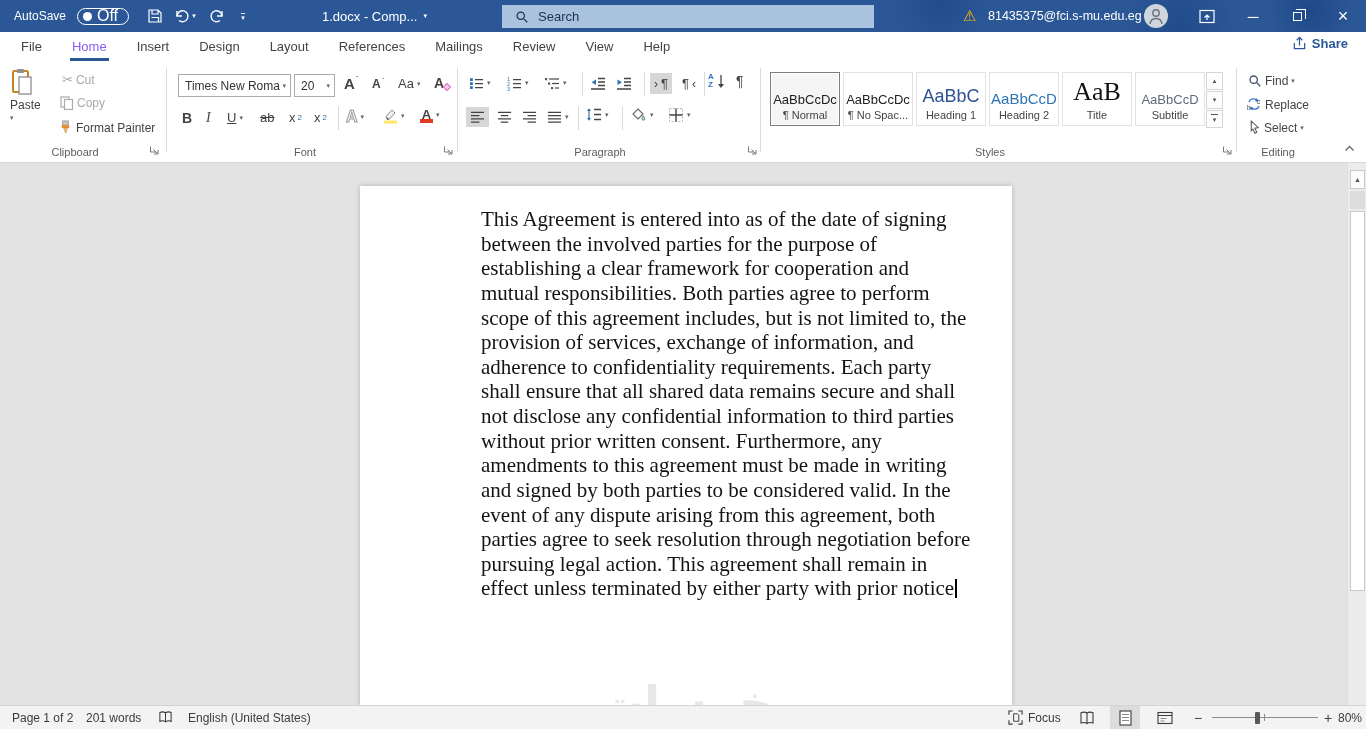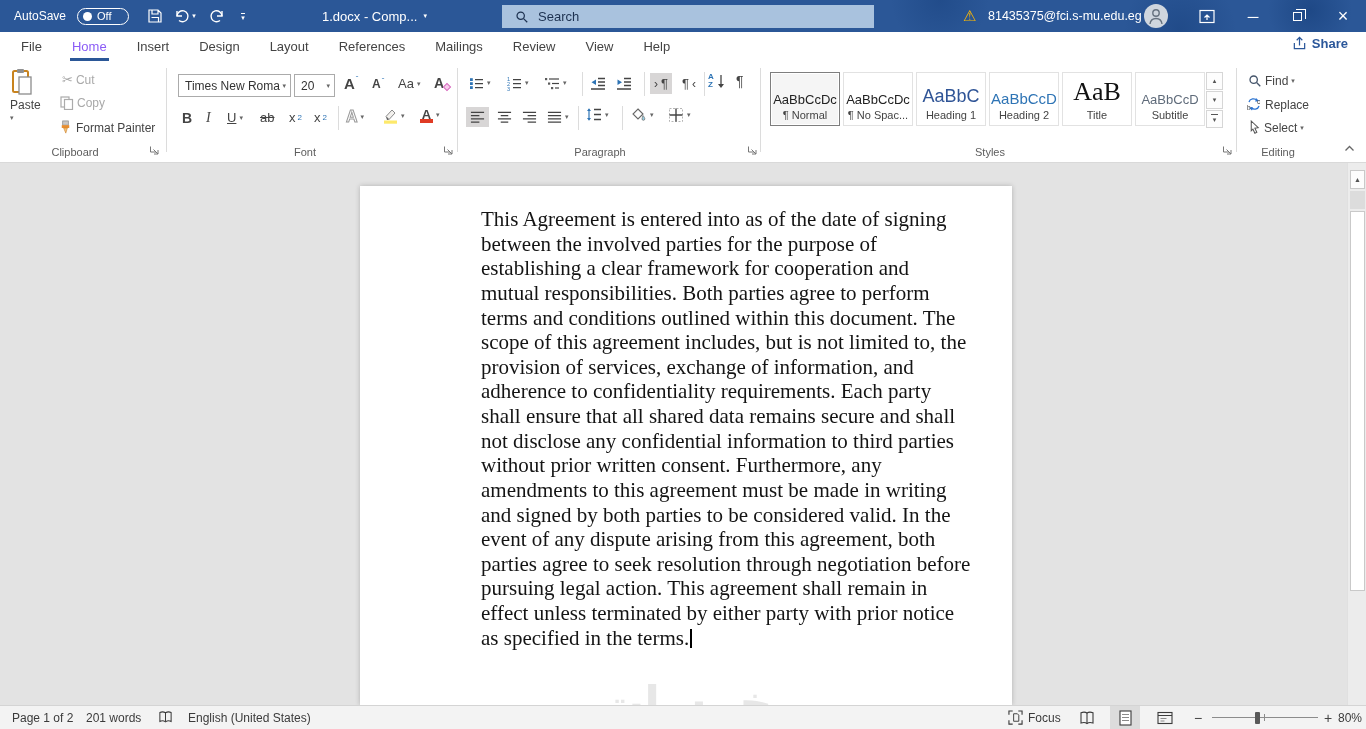--- a/index.html
+++ b/index.html
@@ -9,21 +9,21 @@
   
   .titlebar { position:absolute; left:0; top:0; width:1366px; height:32px; background:#2b5797;
     background-image:radial-gradient(circle 60px at 1310px 10px, rgba(20,60,120,.55), transparent 70%),
                      radial-gradient(circle 80px at 1180px 30px, rgba(20,60,120,.45), transparent 70%),
                      radial-gradient(circle 70px at 940px 0px, rgba(20,60,120,.4), transparent 70%); }
   .tb-item { position:absolute; top:0; height:32px; display:flex; align-items:center; color:#fff; }
   .autosave-label { left:14px; font-size:12px; }
   .autosave-toggle { left:77px; }
   .pill { width:52px; height:17px; border:1px solid #fff; border-radius:9px; display:flex; align-items:center; padding:0 5px; gap:5px; }
   .pill .knob { width:9px; height:9px; border-radius:50%; background:#fff; }
-  .pill .state { font-size:11px; color:#fff; }
+  .pill .state { font-size:16px; color:#fff; }
   .tb-icon { position:absolute; top:0; height:32px; display:flex; align-items:center; justify-content:center; width:26px; }
   .chev-w { color:#fff; font-size:7px; }
   .qat-more { border-top:1.5px solid #fff; padding-top:1px; font-size:7px; color:#fff; line-height:5px; }
   .doc-title { left:322px; font-size:13px; gap:6px; }
   .searchbox { position:absolute; left:502px; top:5px; width:372px; height:23px; background:#a9c2de; display:flex; align-items:center; gap:9px; padding-left:13px; }
   .searchbox span { font-size:13px; color:#1d3150; }
   .warn { left:963px; font-size:15px; color:#ffb900; }
   .account-email { left:988px; font-size:12.5px; }
   .avatar { position:absolute; left:1144px; top:4px; width:24px; height:24px; border-radius:50%; background:#cfd6de; overflow:hidden; }
   .avatar svg { display:block; margin:3px auto 0; }
@@ -529,34 +529,32 @@
   </div>
 
   <div class="doc-area">
     <div class="page">
       <div class="doc-text">
 
       <div class="doc-line">This Agreement is entered into as of the date of signing</div>
           <div class="doc-line">between the involved parties for the purpose of</div>
           <div class="doc-line">establishing a clear framework for cooperation and</div>
           <div class="doc-line">mutual responsibilities. Both parties agree to perform</div>
-          <div class="doc-line">terms and conditions outlined within this document. The</div>
           <div class="doc-line">scope of this agreement includes, but is not limited to, the</div>
           <div class="doc-line">provision of services, exchange of information, and</div>
           <div class="doc-line">adherence to confidentiality requirements. Each party</div>
           <div class="doc-line">shall ensure that all shared data remains secure and shall</div>
           <div class="doc-line">not disclose any confidential information to third parties</div>
           <div class="doc-line">without prior written consent. Furthermore, any</div>
           <div class="doc-line">amendments to this agreement must be made in writing</div>
           <div class="doc-line">and signed by both parties to be considered valid. In the</div>
           <div class="doc-line">event of any dispute arising from this agreement, both</div>
           <div class="doc-line">parties agree to seek resolution through negotiation before</div>
           <div class="doc-line">pursuing legal action. This agreement shall remain in</div>
           <div class="doc-line">effect unless terminated by either party with prior notice</div>
-          <div class="doc-line">as specified in the terms.</div>
         </div>
       <div class="watermark">خمسات</div>
     </div>
   </div>
 
   <div class="scrollbar">
     <div class="sb-up">▲</div>
     <div class="sb-gap"></div>
     <div class="sb-thumb"></div>
   </div>

